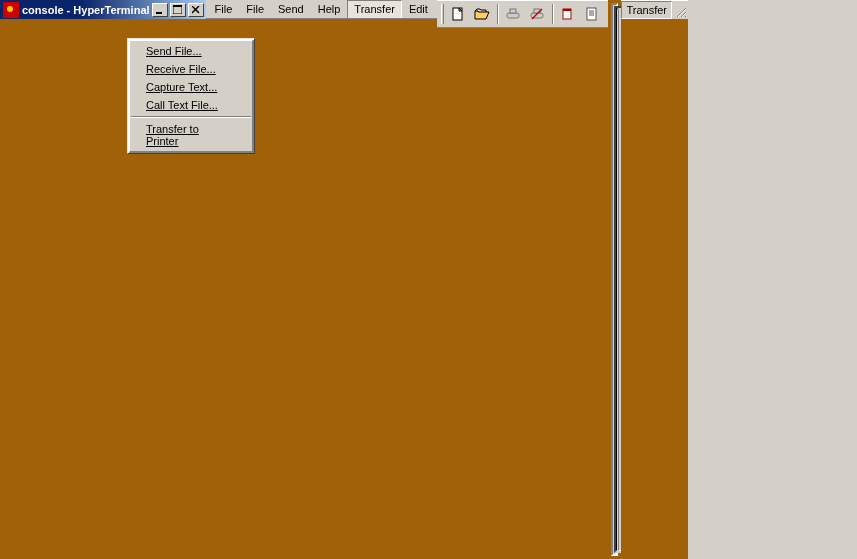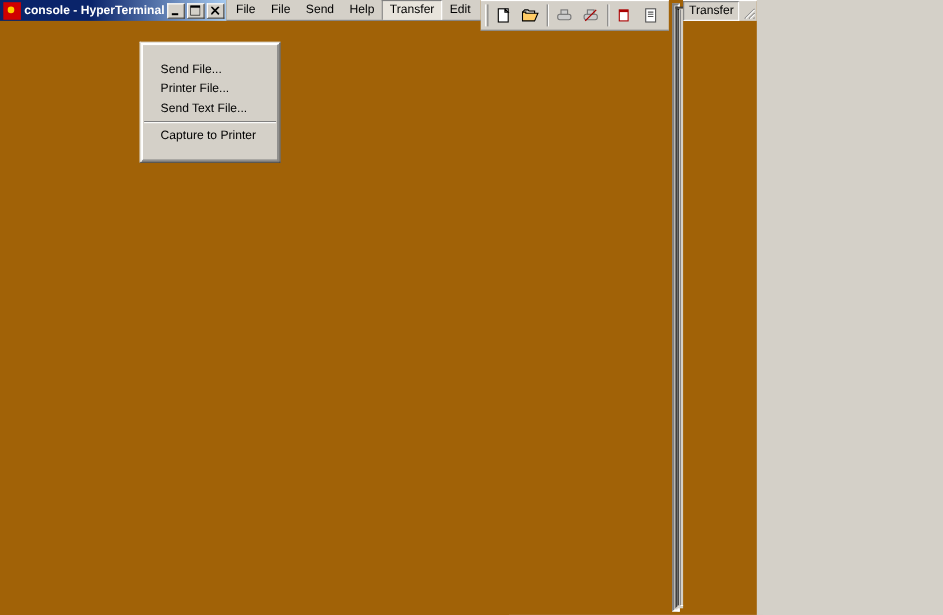--- a/index.html
+++ b/index.html
@@ -188,21 +188,22 @@
     background: #d4d0c8;
     border: 1px solid;
     border-color: #e8e4dc #404040 #404040 #e8e4dc;
     box-shadow: 1px 1px 0 #fff inset, -1px -1px 0 #808080 inset;
     padding: 1px;
     z-index: 10;
   }
   .dropdown-inner {
     border: 1px solid;
     border-color: #fff #808080 #808080 #fff;
-    padding: 13px 0;
+    padding: 1px 0;
+    text-decoration: underline;
   }
   .dditem {
     padding: 3px 18px 3px 16px;
     color: #000;
     cursor: default;
   }
   .ddsep {
     height: 2px;
     margin: 2px 1px;
     border-top: 1px solid #808080;
@@ -310,20 +311,21 @@
         <line x1="6" y1="11" x2="11" y2="6" stroke="#808080"></line>
         <line x1="7" y1="11" x2="11" y2="7" stroke="#fff"></line>
         <line x1="10" y1="11" x2="11" y2="10" stroke="#808080"></line>
       </svg>
     </div>
   </div>
 
   <div class="dropdown">
     <div class="dropdown-inner">
       <div class="dditem">Send File...</div>
-      <div class="dditem">Printer File...</div>
-      <div class="dditem">Send Text File...</div>
+      <div class="dditem">Receive File...</div>
+      <div class="dditem">Capture Text...</div>
+      <div class="dditem">Call Text File...</div>
       <div class="ddsep"></div>
-      <div class="dditem">Capture to Printer</div>
+      <div class="dditem">Transfer to Printer</div>
     </div>
   </div>
 
 </div>
 
 </body></html>

